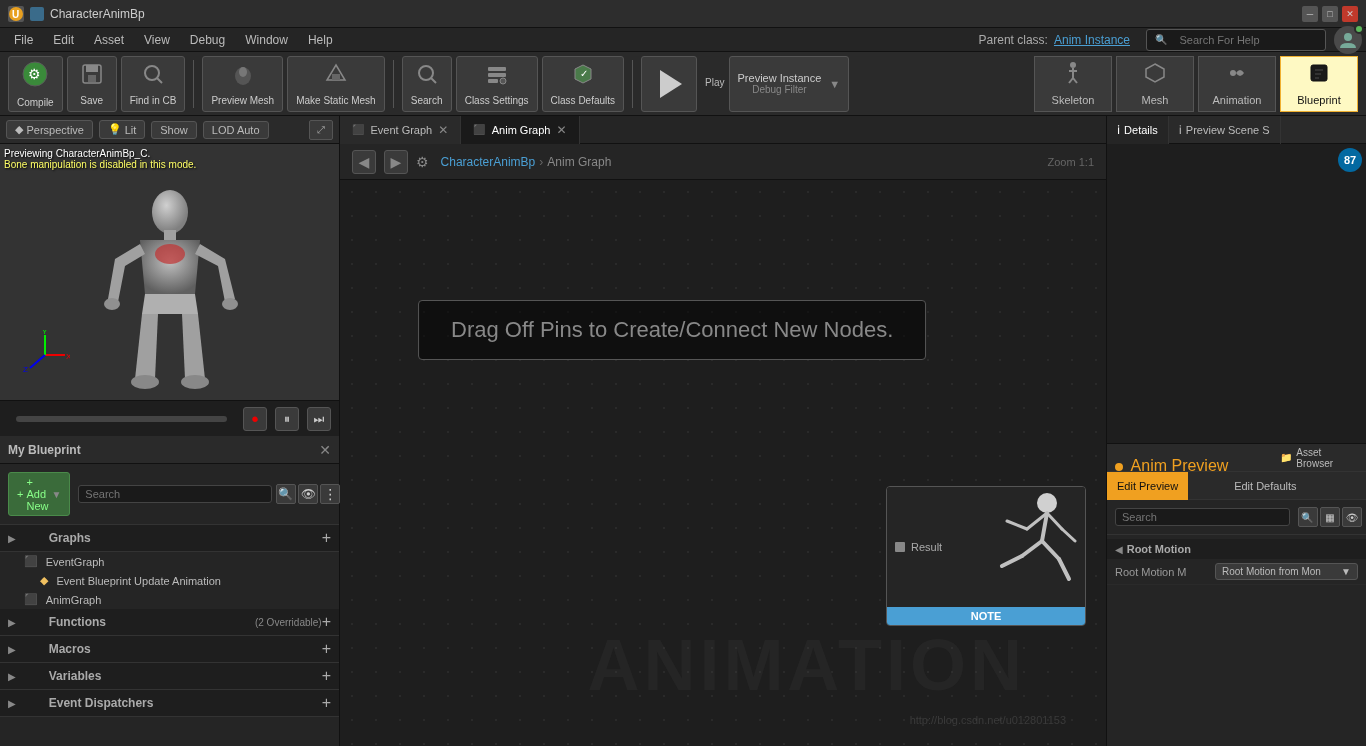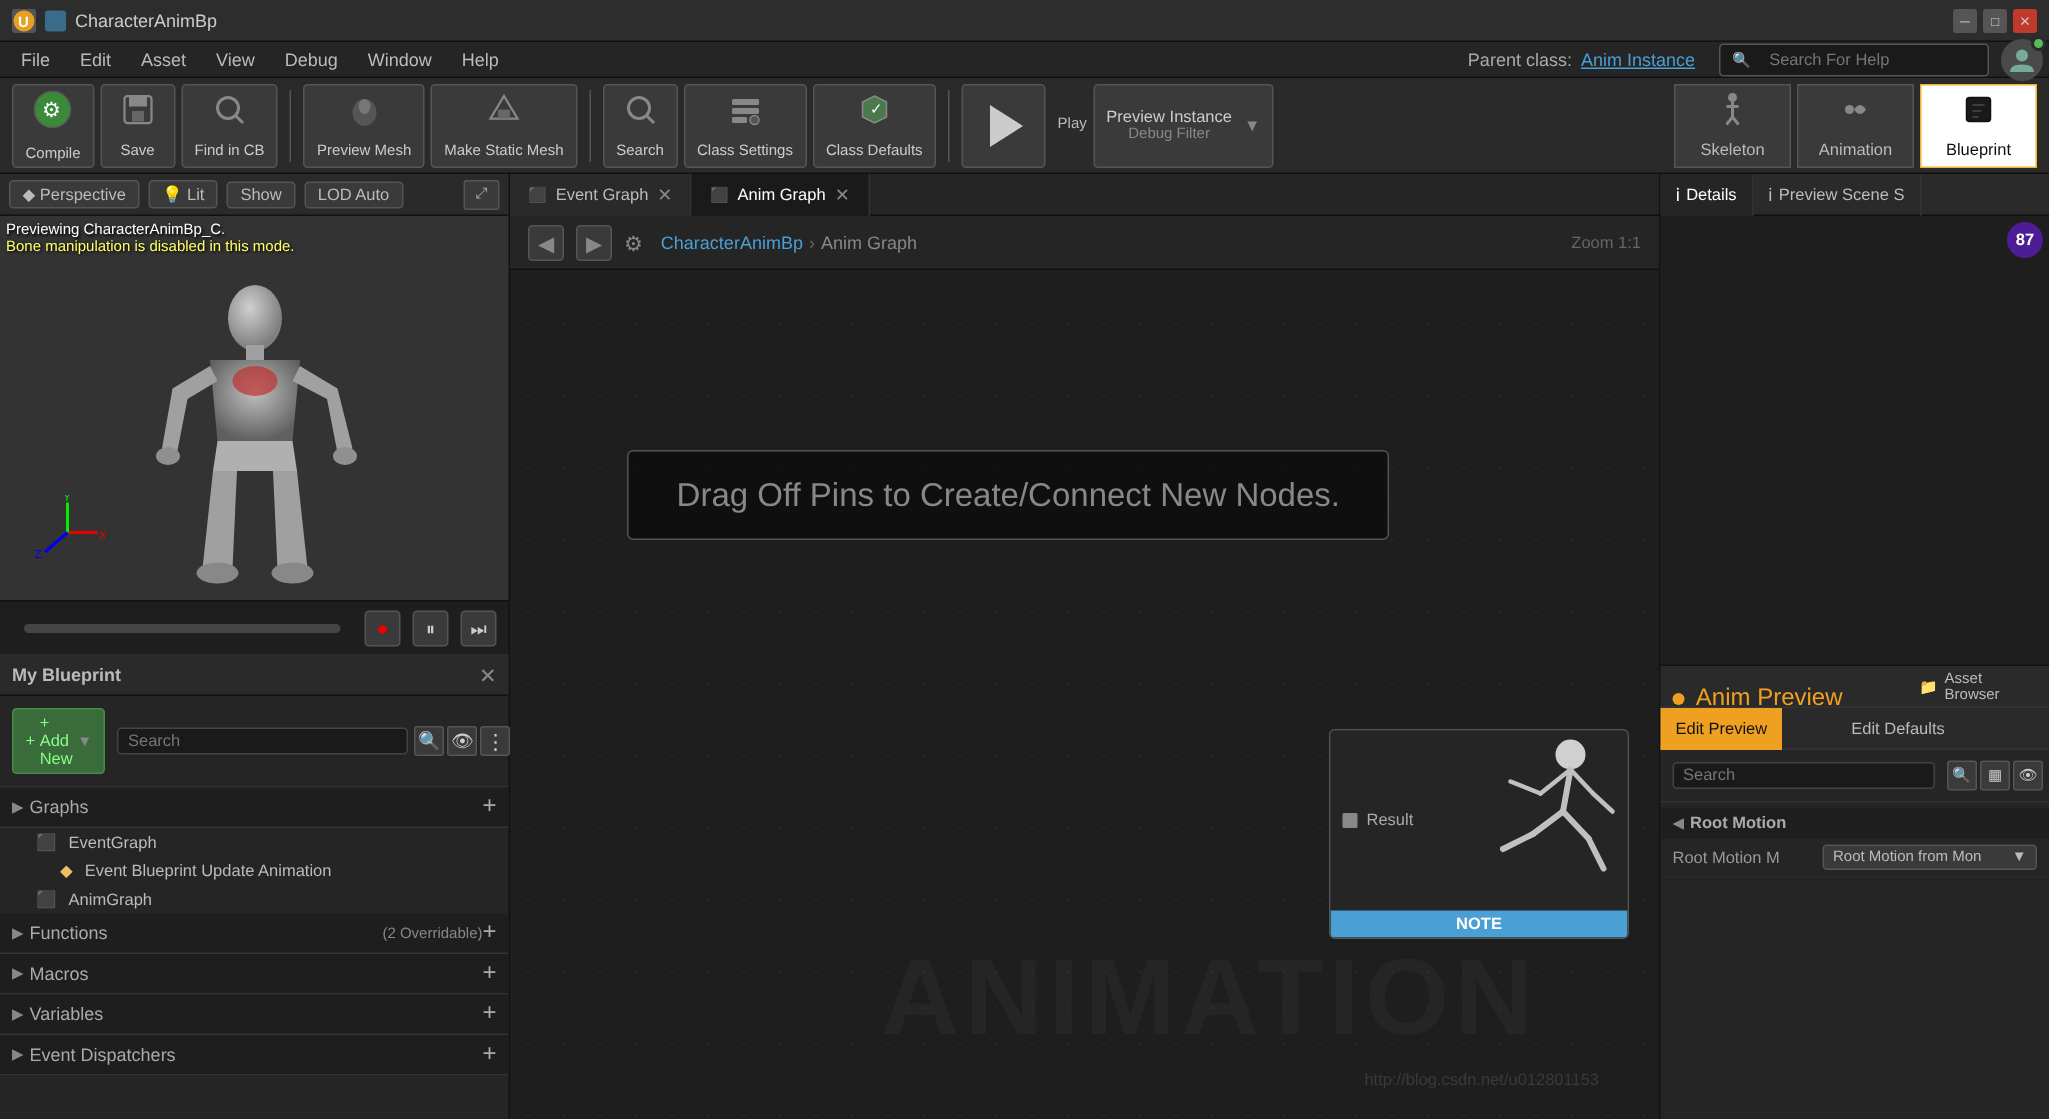--- a/index.html
+++ b/index.html
@@ -50,21 +50,21 @@
 
     
     .blueprint-panel { width: 340px; display: flex; flex-direction: column; border-right: 1px solid #111; background: #252525; }
     .panel-header { height: 28px; background: #2a2a2a; display: flex; align-items: center; padding: 0 8px; gap: 8px; border-bottom: 1px solid #111; }
     .panel-title { font-size: 12px; color: #bbb; font-weight: bold; }
     .panel-close { cursor: pointer; color: #888; font-size: 14px; margin-left: auto; }
     .add-new-btn { background: #3a6b3a; border: 1px solid #4a8a4a; border-radius: 3px; padding: 3px 8px; font-size: 11px; color: #8f8; cursor: pointer; display: flex; align-items: center; gap: 3px; margin: 4px; }
     .bp-search { display: flex; align-items: center; background: #1a1a1a; border: 1px solid #444; border-radius: 3px; padding: 2px 6px; gap: 4px; margin: 2px 4px; }
     .bp-search input { background: transparent; border: none; outline: none; color: #ccc; font-size: 11px; width: 180px; }
     .section-header { display: flex; align-items: center; padding: 4px 8px; background: #1e1e1e; border-bottom: 1px solid #333; cursor: pointer; }
-    .section-title { font-size: 12px; color: #aaa; flex: 1; font-weight: normal; }
+    .section-title { font-size: 12px; color: #aaa; flex: 1; font-weight: bold; margin-left: 29px; }
     .section-add { color: #aaa; font-size: 16px; cursor: pointer; }
     .section-item { padding: 3px 8px 3px 24px; font-size: 11px; color: #bbb; cursor: pointer; display: flex; align-items: center; gap: 4px; }
     .overridable { color: #888; font-size: 10px; }
 
     
     .graph-area { flex: 1; display: flex; flex-direction: column; background: #1a1a1a; }
     .graph-tabs { height: 28px; background: #252525; display: flex; align-items: center; border-bottom: 1px solid #111; }
     .graph-tab { display: flex; align-items: center; padding: 4px 12px; gap: 6px; font-size: 11px; color: #bbb; cursor: pointer; border-right: 1px solid #333; height: 28px; background: #2a2a2a; }
     .graph-tab.active { background: #1a1a1a; color: #fff; }
     .graph-tab-close { color: #888; font-size: 12px; }
@@ -271,27 +271,35 @@
             <line x1="8" y1="10" x2="16" y2="10" stroke="#888" stroke-width="2"></line>
             <line x1="12" y1="17" x2="8" y2="22" stroke="#888" stroke-width="2"></line>
             <line x1="12" y1="17" x2="16" y2="22" stroke="#888" stroke-width="2"></line>
           </svg>
       </span>
       <span>Skeleton</span>
     </div>
     <div class="mode-tab">
       <span class="mode-tab-icon">
         <svg width="24" height="24" viewBox="0 0 24 24">
+            <path d="M12 3 L21 8 L21 16 L12 21 L3 16 L3 8 Z" fill="none" stroke="#888" stroke-width="1.5"></path>
+          </svg>
+      </span>
+      <span>Mesh</span>
+    </div>
+    <div class="mode-tab">
+      <span class="mode-tab-icon">
+        <svg width="24" height="24" viewBox="0 0 24 24">
             <circle cx="8" cy="12" r="3" fill="#888"></circle>
             <path d="M11 12 Q15 6 19 12 Q15 18 11 12" fill="#888"></path>
           </svg>
       </span>
       <span>Animation</span>
     </div>
-    <div class="mode-tab active" style="background:#ffffff; border-color:#f0b030; color:#111;">
+    <div class="mode-tab active" style="background:#fef9c3; border-color:#f0b030; color:#111;">
       <span class="mode-tab-icon">
         <svg width="24" height="24" viewBox="0 0 24 24">
             <rect x="4" y="4" width="16" height="16" rx="2" fill="#1a1a1a" stroke="#111" stroke-width="1"></rect>
             <line x1="8" y1="9" x2="16" y2="9" stroke="#4a4a4a" stroke-width="1"></line>
             <line x1="8" y1="13" x2="14" y2="13" stroke="#4a4a4a" stroke-width="1"></line>
             <line x1="8" y1="17" x2="12" y2="17" stroke="#4a4a4a" stroke-width="1"></line>
           </svg>
       </span>
       <span>Blueprint</span>
     </div>
@@ -531,21 +539,21 @@
       </div>
       <div class="right-tab">
         <span style="font-size:12px;">ℹ</span>
         <span>Preview Scene S</span>
       </div>
     </div>
 
     <div class="right-panel-body">
 
       <div style="height: 300px; background: #1e1e1e; position: relative; border-bottom: 1px solid #111;">
-        <div style="position:absolute; top:4px; right:4px; width:24px; height:24px; background:#4c1d95; border-radius:50%; display:flex; align-items:center; justify-content:center;">
+        <div style="position:absolute; top:4px; right:4px; width:24px; height:24px; background:#0369a1; border-radius:50%; display:flex; align-items:center; justify-content:center;">
           <span style="font-size:11px; color:#fff; font-weight:bold;">87</span>
         </div>
       </div>
 
       <div style="display:flex; align-items:center; border-bottom:1px solid #333; background:#2a2a2a; height:28px;">
         <div class="preview-tab active" style="font-size:16px; padding:4px 8px;margin-top:36px;">
           <span style="width:8px; height:8px; background:#f0a020; border-radius:50%; display:inline-block; margin-right:4px;"></span>
           <span>Anim Preview Edito</span>
         </div>
         <div class="preview-tab" style="font-size:10px; padding:4px 8px; display:flex; align-items:center; gap:4px;">

